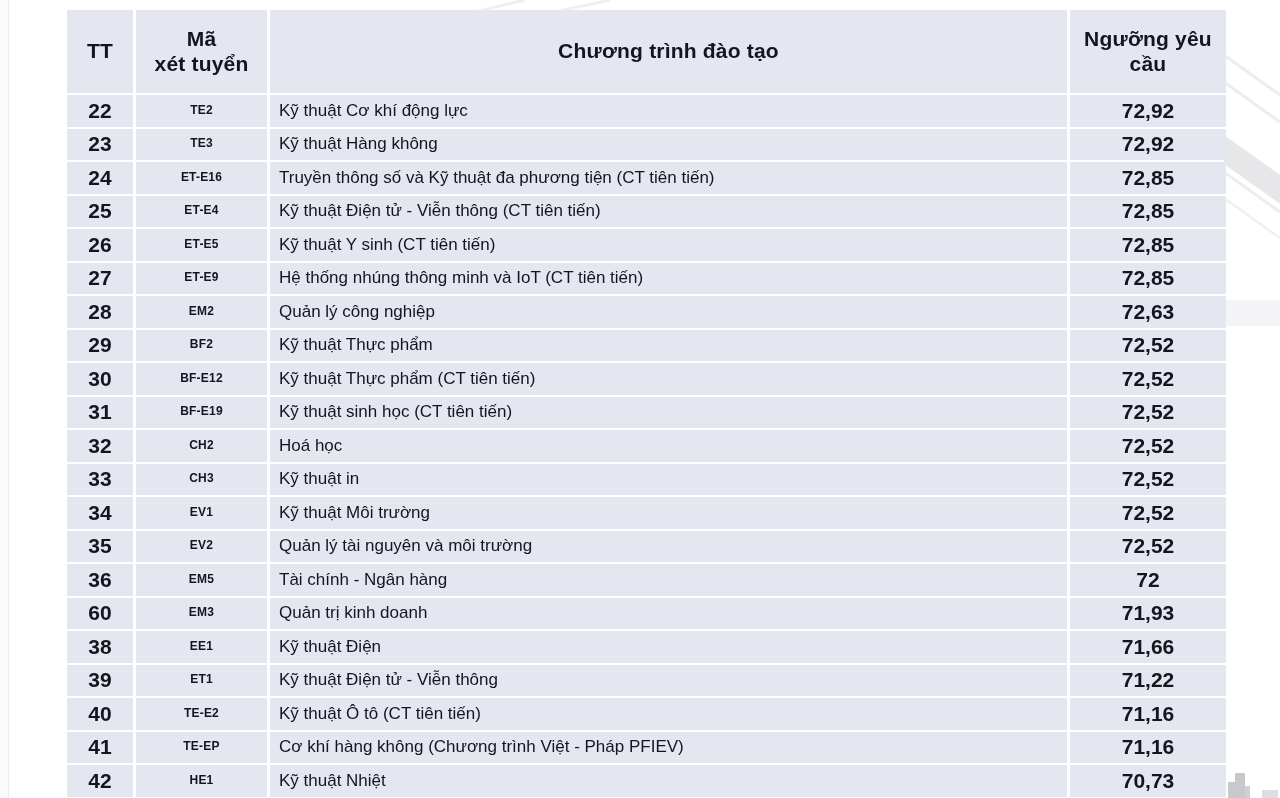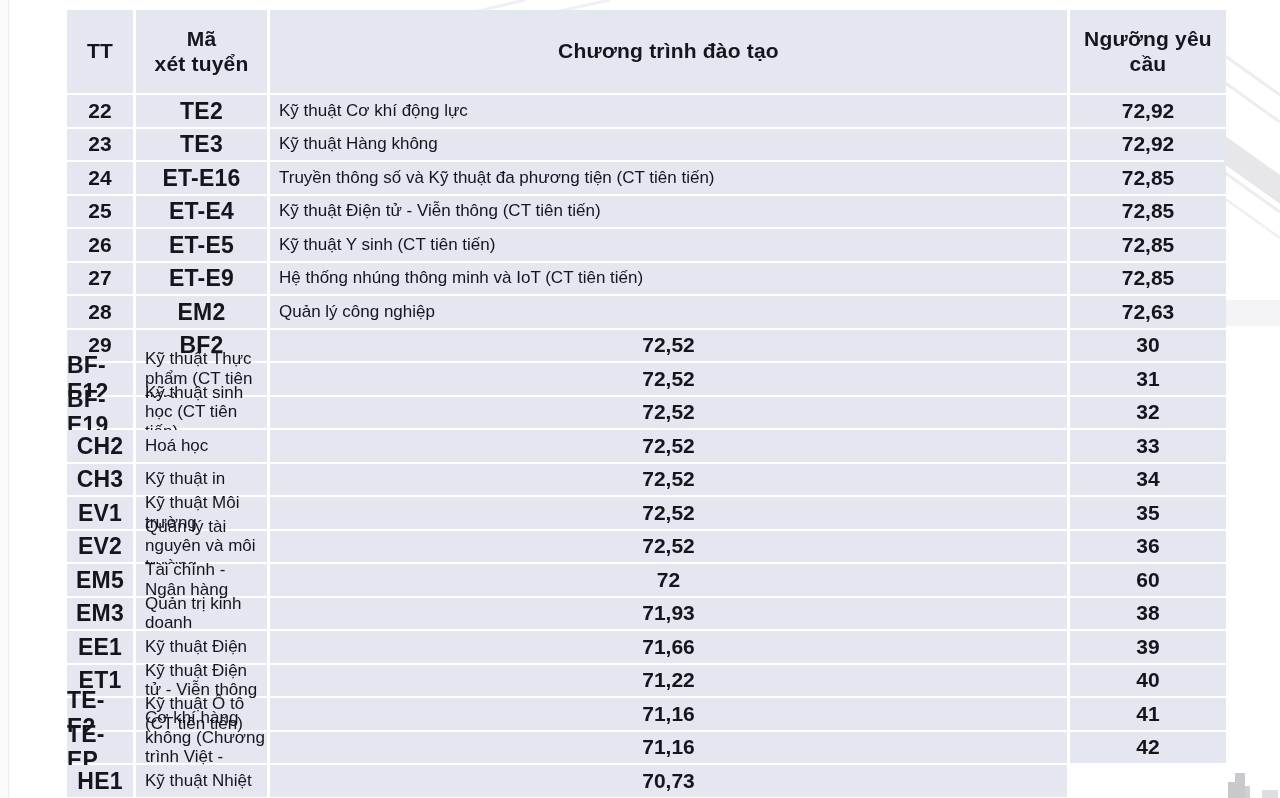--- a/index.html
+++ b/index.html
@@ -44,21 +44,21 @@
     font-size: 21px;
     line-height: 1.15;
   }
   .cell.head {
     font-weight: 600;
     text-align: center;
     white-space: pre-line;
     letter-spacing: 0.2px;
   }
   .cell.tt   { font-weight: 600; text-align: right; }
-  .cell.code { font-weight: 700; font-size: 23px; letter-spacing: 0.2px; }
+  .cell.code { font-weight: 700; font-size: 12px; letter-spacing: 0.2px; }
   .cell.program {
     justify-content: flex-start;
     padding-left: 9px;
     font-weight: 400;
     font-size: 17px;
   }
   .cell.threshold { font-weight: 700; }
 </style>
 </head>
 <body>
@@ -122,20 +122,21 @@
   <div class="cell program">Hệ thống nhúng thông minh và IoT (CT tiên tiến)</div>
   <div class="cell threshold">72,85</div>
 
   <div class="cell tt">28</div>
   <div class="cell code">EM2</div>
   <div class="cell program">Quản lý công nghiệp</div>
   <div class="cell threshold">72,63</div>
 
   <div class="cell tt">29</div>
   <div class="cell code">BF2</div>
+  <div class="cell program">Kỹ thuật Thực phẩm</div>
   <div class="cell threshold">72,52</div>
 
   <div class="cell tt">30</div>
   <div class="cell code">BF-E12</div>
   <div class="cell program">Kỹ thuật Thực phẩm (CT tiên tiến)</div>
   <div class="cell threshold">72,52</div>
 
   <div class="cell tt">31</div>
   <div class="cell code">BF-E19</div>
   <div class="cell program">Kỹ thuật sinh học (CT tiên tiến)</div>

